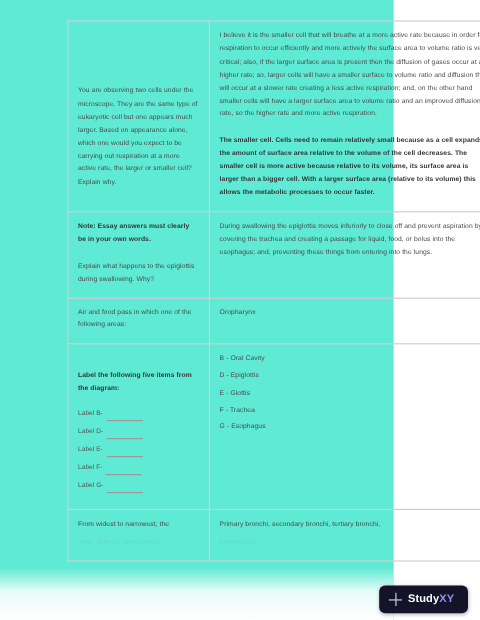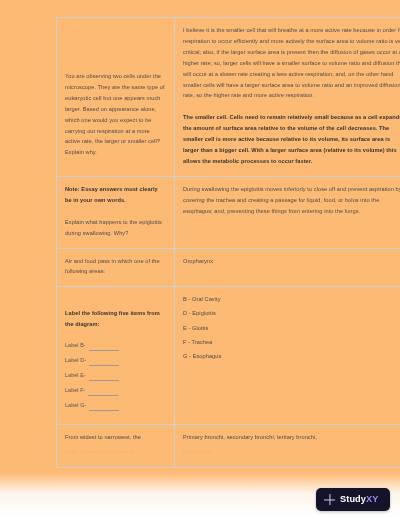--- a/index.html
+++ b/index.html
@@ -13,23 +13,23 @@
     overflow: hidden;
     font-family: "Liberation Sans", sans-serif;
     color: #3d3d3d;
     position: relative;
   }
 
   .page {
     position: absolute;
     left: 0;
     top: 0;
-    width: 400px;
+    width: 328px;
     height: 517px;
-    background: #fdba74;
+    background: #5eead4;
   }
 
   
   .qa-table {
     position: absolute;
     left: 56px;
     top: 17px;
     width: 325px;
     border-collapse: collapse;
     table-layout: fixed;

